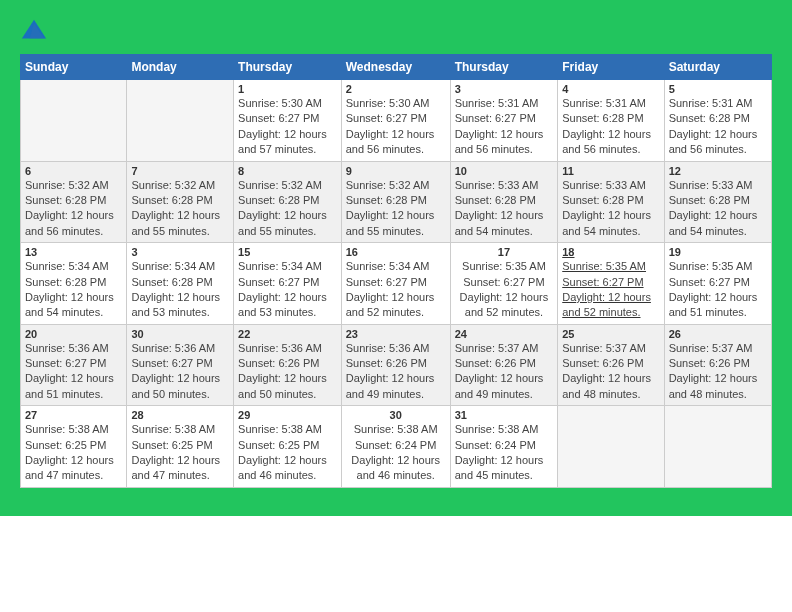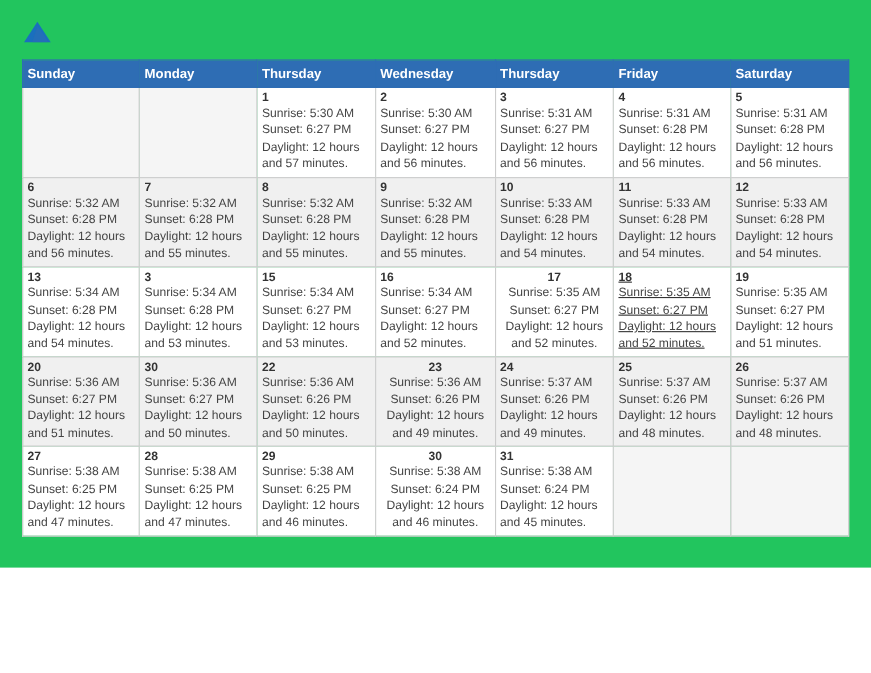--- a/index.html
+++ b/index.html
@@ -229,21 +229,21 @@
             <div class="day-info">Sunrise: 5:36 AM<br>Sunset: 6:27 PM<br>Daylight: 12 hours and 51 minutes.</div>
           </td>
           <td style="background: rgb(240, 240, 240);">
             <span class="day-num">30</span>
             <div class="day-info">Sunrise: 5:36 AM<br>Sunset: 6:27 PM<br>Daylight: 12 hours and 50 minutes.</div>
           </td>
           <td style="background: rgb(240, 240, 240);">
             <span class="day-num">22</span>
             <div class="day-info">Sunrise: 5:36 AM<br>Sunset: 6:26 PM<br>Daylight: 12 hours and 50 minutes.</div>
           </td>
-          <td style="background: rgb(240, 240, 240); text-align: center;">
+          <td style="background: rgb(240, 240, 240);">
             <span class="day-num">23</span>
             <div class="day-info">Sunrise: 5:36 AM<br>Sunset: 6:26 PM<br>Daylight: 12 hours and 49 minutes.</div>
           </td>
           <td style="background: rgb(240, 240, 240);">
             <span class="day-num">24</span>
             <div class="day-info">Sunrise: 5:37 AM<br>Sunset: 6:26 PM<br>Daylight: 12 hours and 49 minutes.</div>
           </td>
           <td style="background: rgb(240, 240, 240);">
             <span class="day-num">25</span>
             <div class="day-info">Sunrise: 5:37 AM<br>Sunset: 6:26 PM<br>Daylight: 12 hours and 48 minutes.</div>

